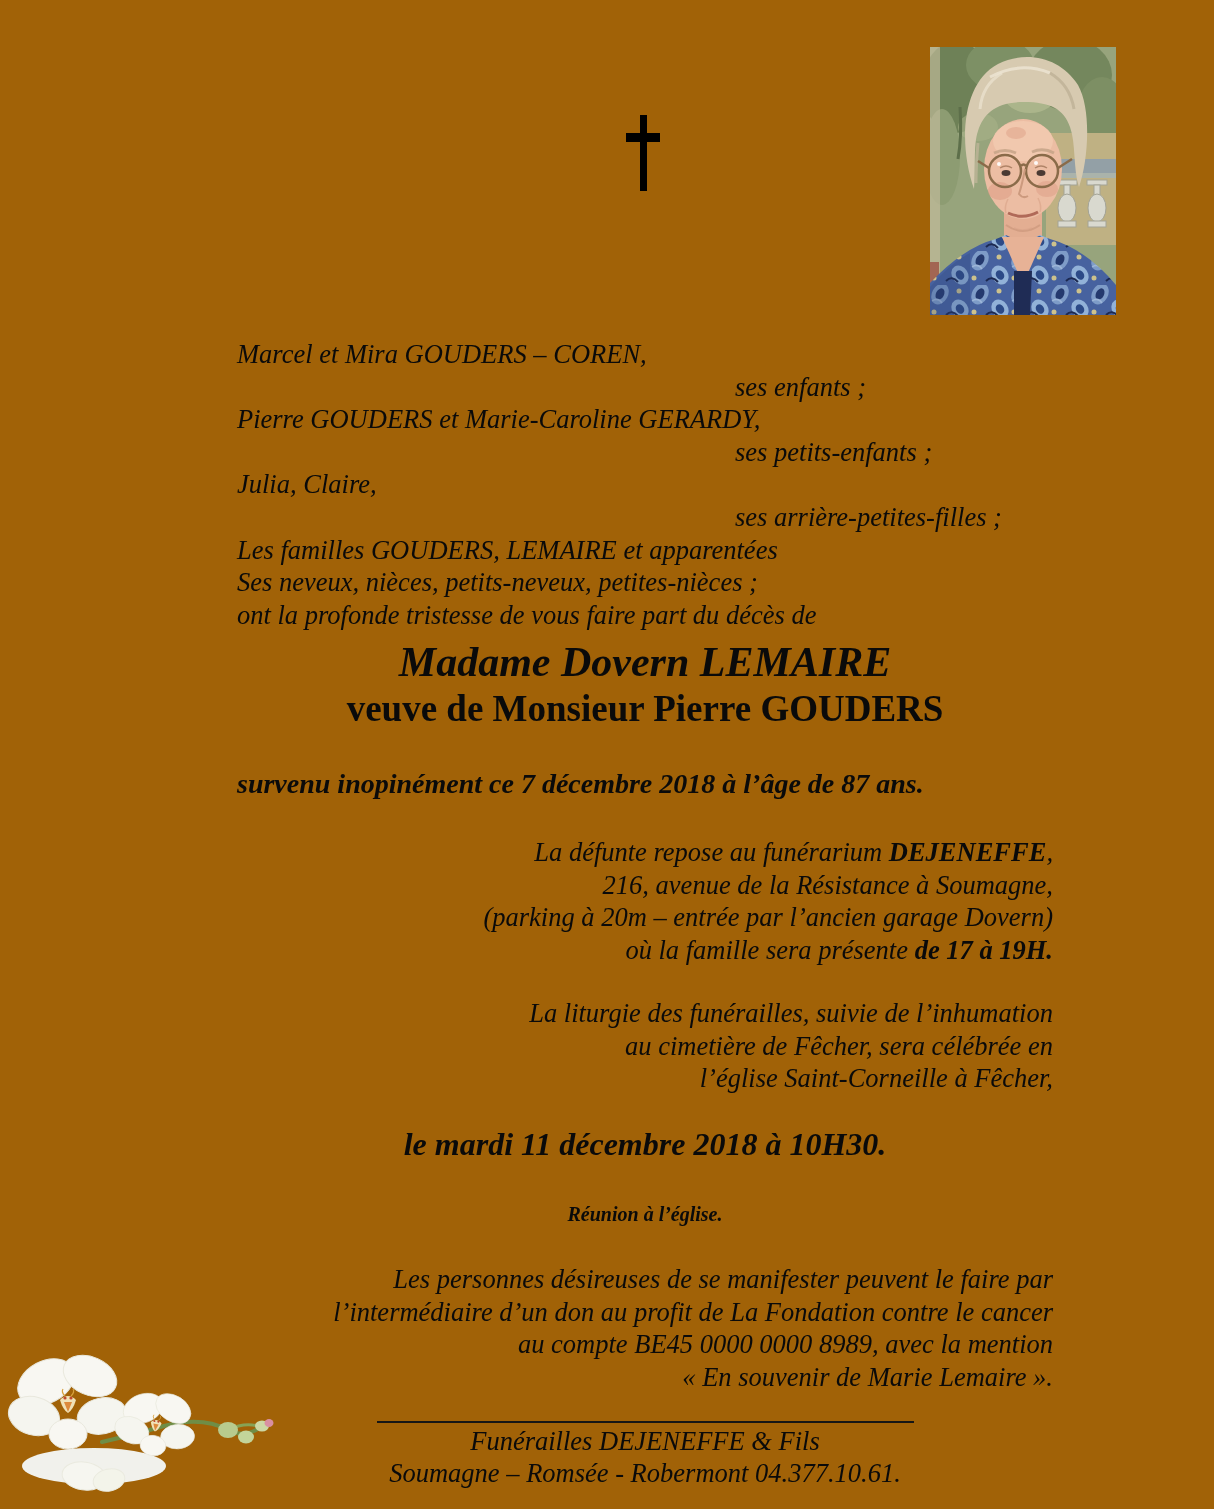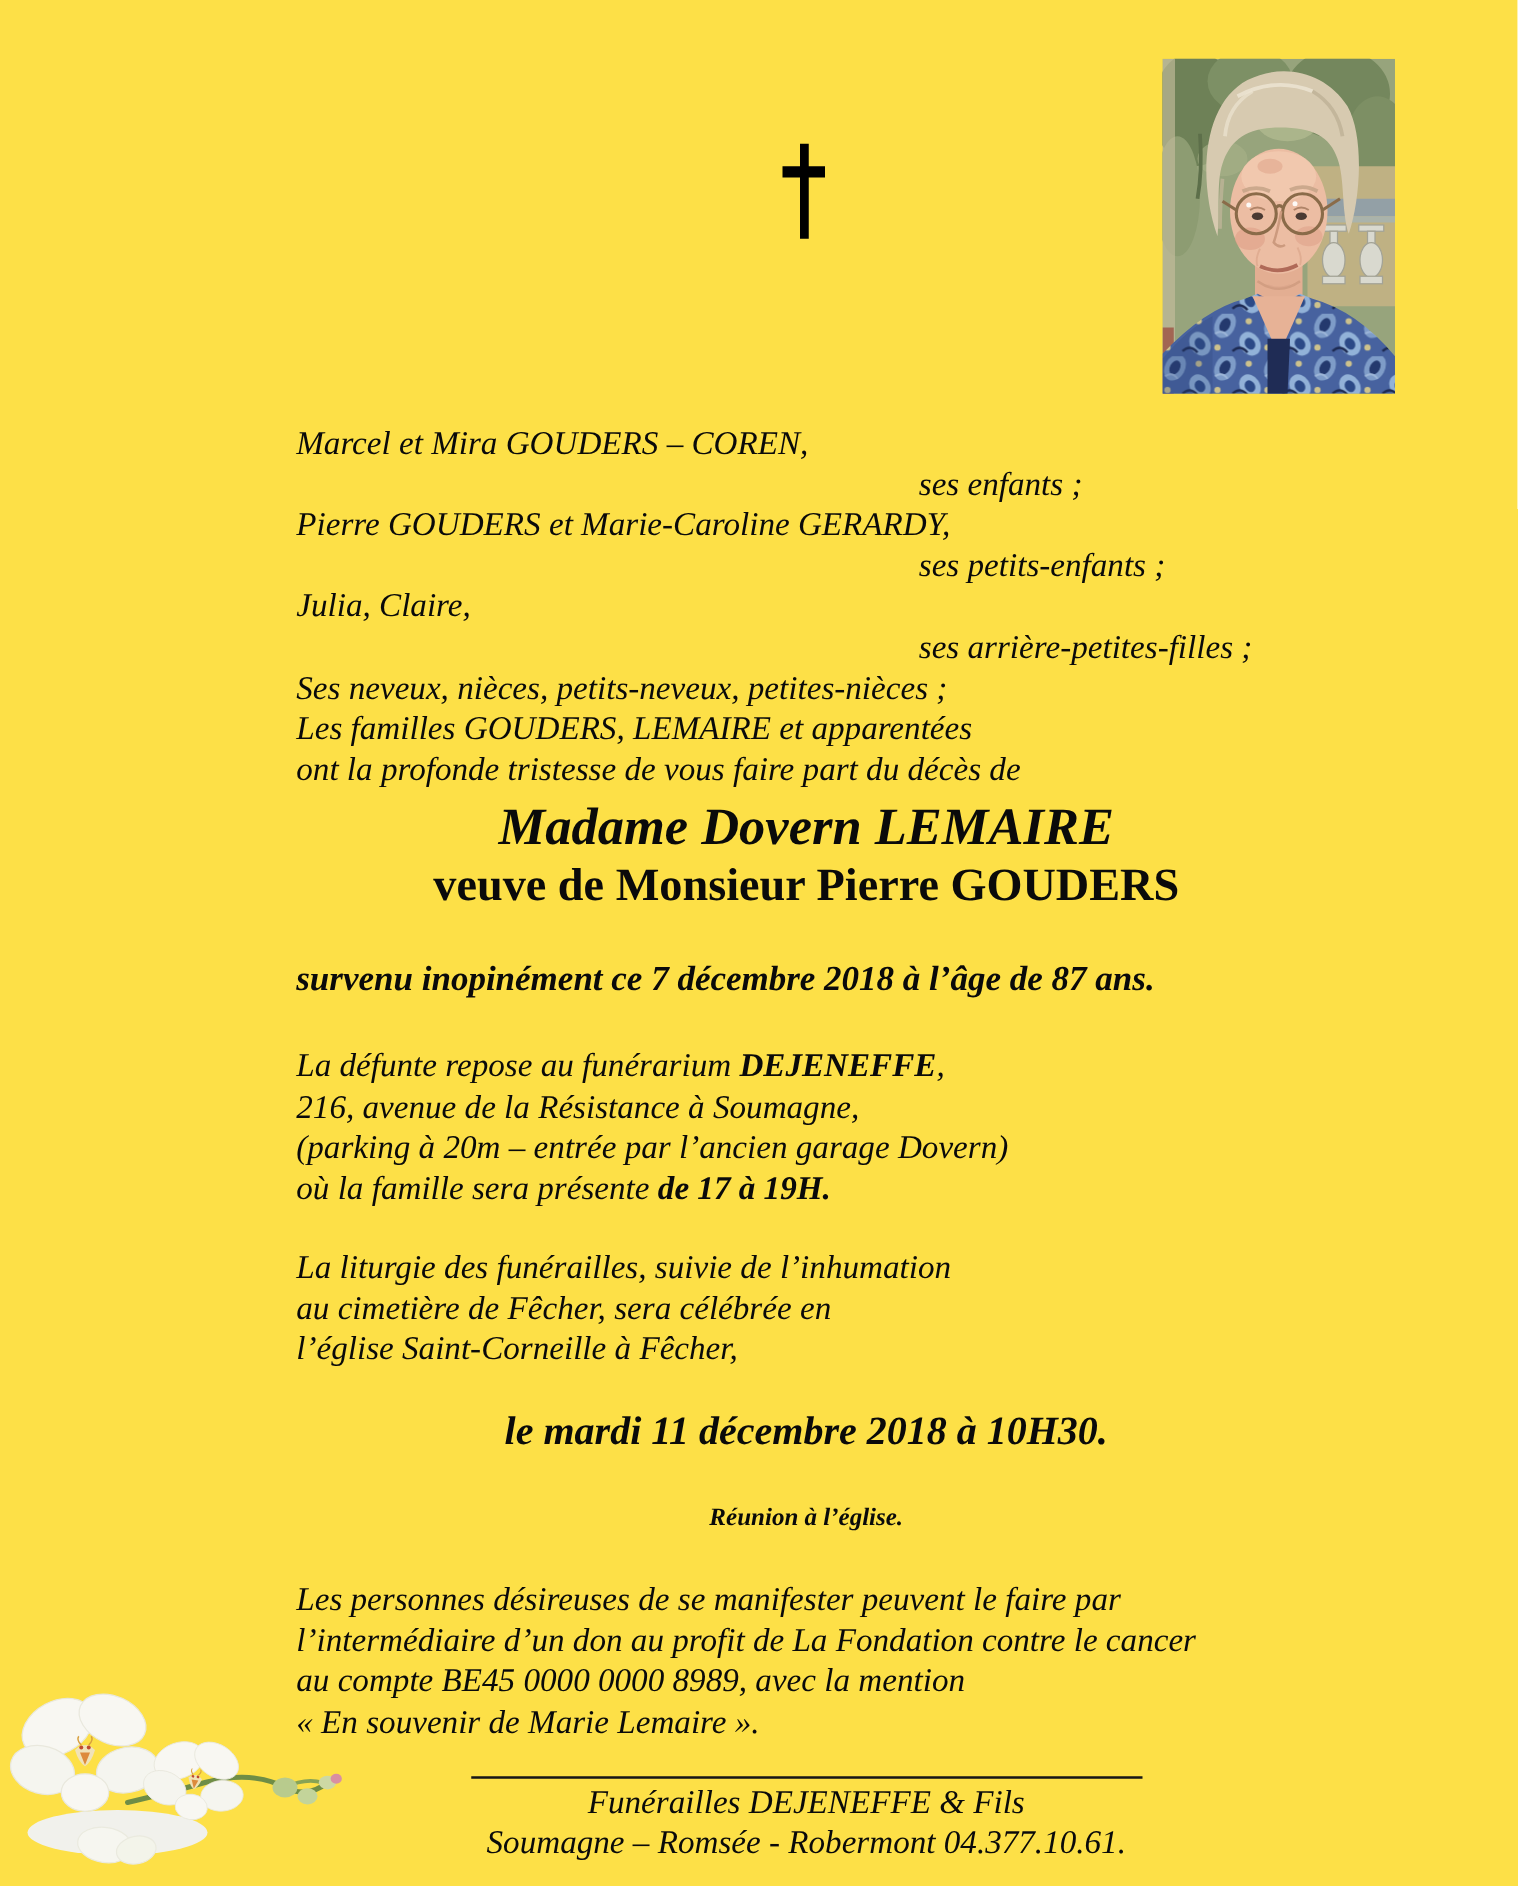--- a/index.html
+++ b/index.html
@@ -1,20 +1,20 @@
 <!DOCTYPE html>
 <html lang="fr"><head>
 <meta charset="utf-8">
 <style>
   html, body { margin: 0; padding: 0; background: #ffffff; }
   .page {
     position: relative;
     width: 1214px;
     height: 1509px;
-    background: #fde047;
+    background: #a16207;
     overflow: hidden;
     font-family: "Liberation Serif", "DejaVu Serif", serif;
     color: #0a0a0a;
   }
 
   
   .cross { position: absolute; left: 626px; top: 115px; width: 34px; height: 76px; }
   .cross-v { position: absolute; left: 14px; top: 0; width: 7px; height: 76px; background: #000; }
   .cross-h { position: absolute; left: 0; top: 18px; width: 34px; height: 9px; background: #000; }
 
@@ -26,21 +26,21 @@
   .content { position: absolute; left: 237px; top: 0; width: 816px; height: 1509px; }
   .content > * { position: absolute; left: 0; width: 100%; margin: 0; }
 
   .family { top: 338px; width: auto; font-style: italic; font-size: 26.5px; line-height: 32.6px; white-space: nowrap; }
   .fam-line.indent { padding-left: 498px; }
 
   .name { top: 638px; text-align: center; font-size: 42px; line-height: 48px; font-weight: bold; font-style: italic; }
   .relation { top: 687px; text-align: center; font-size: 37px; line-height: 44px; font-weight: bold; font-style: normal; }
   .death-notice { top: 767px; text-align: left; font-size: 28px; line-height: 34px; font-weight: bold; font-style: italic; }
 
-  .block { text-align: left; font-style: italic; font-size: 26.5px; line-height: 32.5px; }
+  .block { text-align: right; font-style: italic; font-size: 26.5px; line-height: 32.5px; }
   .repose { top: 836px; }
   .liturgy { top: 997px; }
   .donation { top: 1263px; }
   .bold { font-weight: bold; }
 
   .ceremony-date { top: 1125px; text-align: center; font-weight: bold; font-style: italic; font-size: 32px; line-height: 38px; }
   .meeting { top: 1197px; text-align: center; font-weight: bold; font-style: italic; font-size: 20px; line-height: 34px; }
 
   .footer { top: 1421px; text-align: center; font-style: italic; font-size: 26.5px; line-height: 32px; }
   .footer-rule { width: 537px; margin: 0 auto 2px auto; border-top: 2px solid #161616; }
@@ -148,22 +148,22 @@
 
   <div class="content">
 
     <div class="family">
       <div class="fam-line">Marcel et Mira GOUDERS – COREN,</div>
       <div class="fam-line indent">ses enfants ;</div>
       <div class="fam-line">Pierre GOUDERS et Marie-Caroline GERARDY,</div>
       <div class="fam-line indent">ses petits-enfants ;</div>
       <div class="fam-line">Julia, Claire,</div>
       <div class="fam-line indent">ses arrière-petites-filles ;</div>
+      <div class="fam-line">Les familles GOUDERS, LEMAIRE et apparentées</div>
       <div class="fam-line">Ses neveux, nièces, petits-neveux, petites-nièces ;</div>
-      <div class="fam-line">Les familles GOUDERS, LEMAIRE et apparentées</div>
       <div class="fam-line">ont la profonde tristesse de vous faire part du décès de</div>
     </div>
 
     <h1 class="name">Madame Dovern LEMAIRE</h1>
     <h2 class="relation">veuve de Monsieur Pierre GOUDERS</h2>
     <div class="death-notice">survenu inopinément ce 7 décembre 2018 à l’âge de 87 ans.</div>
 
     <div class="block repose">
       <div><span>La défunte repose au funérarium </span><span class="bold">DEJENEFFE</span><span>,</span></div>
       <div>216, avenue de la Résistance à Soumagne,</div>

